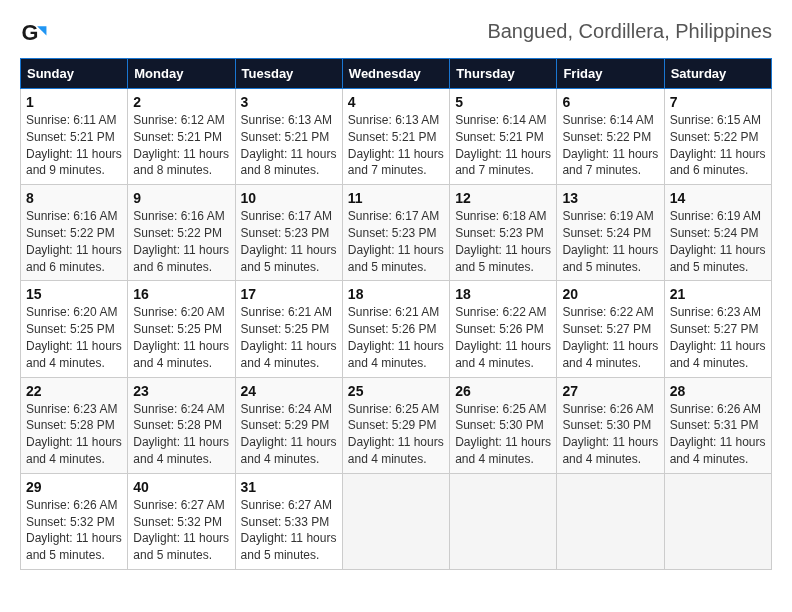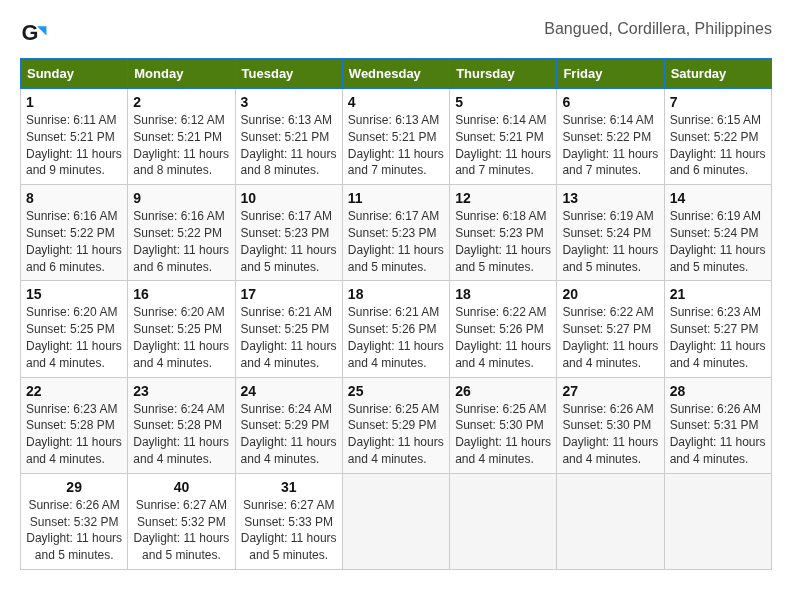--- a/index.html
+++ b/index.html
@@ -36,29 +36,29 @@
     }
     .title-block {
       text-align: right;
     }
     .month-title {
       font-size: 36px;
       font-weight: bold;
       color: #1a1a1a;
     }
     .location-title {
-      font-size: 16px;
+      font-size: 20px;
       color: #555;
     }
     .calendar {
       width: 100%;
       border-collapse: collapse;
     }
     .calendar th {
-      background: #4d7c0f;
+      background: #0f172a;
       color: #fff;
       font-size: 13px;
       font-weight: bold;
       padding: 7px 6px;
       text-align: left;
       border: 1px solid #1976D2;
     }
     .calendar td {
       vertical-align: top;
       border: 1px solid #ccc;
@@ -82,21 +82,20 @@
     .day-info {
       font-size: 12px;
       color: #333;
       line-height: 1.4;
     }
     .empty-cell {
       background: #f5f5f5 !important;
     }
     .last-row td {
       height: 80px;
-      text-align: center;
     }
   </style>
 </head>
 <body>
 
 <div class="header">
   <div class="logo">
     <svg class="logo-icon" viewBox="0 0 36 36">
       <text x="2" y="26" font-size="28" font-weight="bold" fill="#1a1a1a" font-family="Arial">G</text>
       <polygon points="22,8 34,8 34,20" fill="#2196F3"></polygon>

